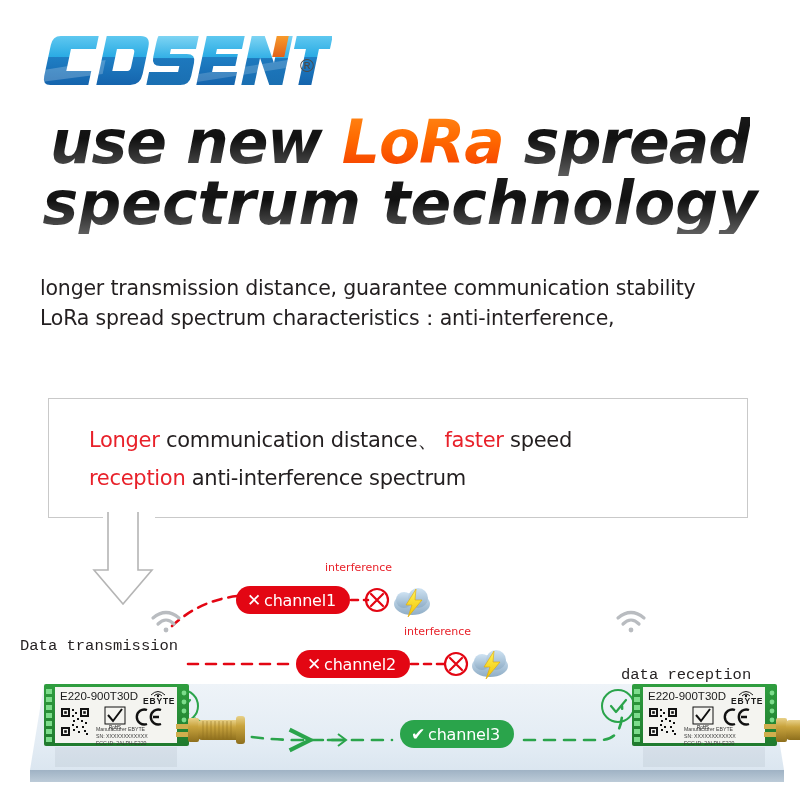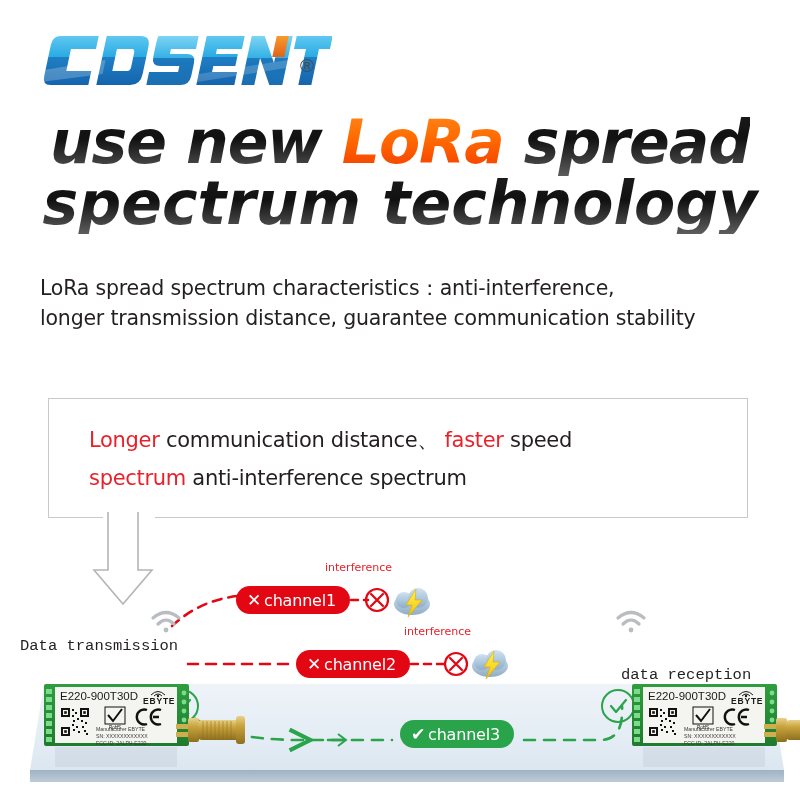--- a/index.html
+++ b/index.html
@@ -162,28 +162,28 @@
     </svg>
     <span class="logo-reg">®</span>
   </div>
 
   <div class="headline">
     <span class="hl-line"><span class="hl-dark">use  new </span><span class="hl-lora">LoRa</span><span class="hl-dark"> spread</span></span>
     <span class="hl-line hl-line2 hl-dark">spectrum  technology</span>
   </div>
 
   <div class="subtitle">
+    <span>longer transmission distance, guarantee communication stability</span>
     <span>LoRa spread spectrum characteristics：anti-interference,</span>
-    <span>longer transmission distance, guarantee communication stability</span>
   </div>
 
   <div class="callout">
     <div class="callout-inner">
       <div><span class="red">Longer</span><span> communication distance、 </span><span class="red">faster</span><span> speed</span></div>
-      <div><span class="red">spectrum</span><span> anti-interference spectrum</span></div>
+      <div><span class="red">reception</span><span> anti-interference spectrum</span></div>
     </div>
   </div>
   <div class="callout-gap"></div>
 
   <svg class="down-arrow" width="70" height="100" viewBox="0 0 70 100">
     <path d="M20 0 L20 58 L6 58 L35 92 L64 58 L50 58 L50 0" fill="none" stroke="#b5b5b5" stroke-width="1.6"></path>
   </svg>
 
   <svg class="scene-svg" width="800" height="800" viewBox="0 0 800 800">
     <defs>

